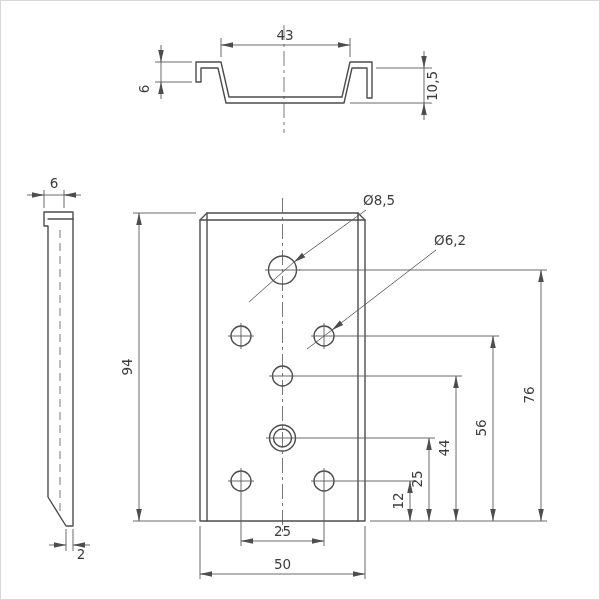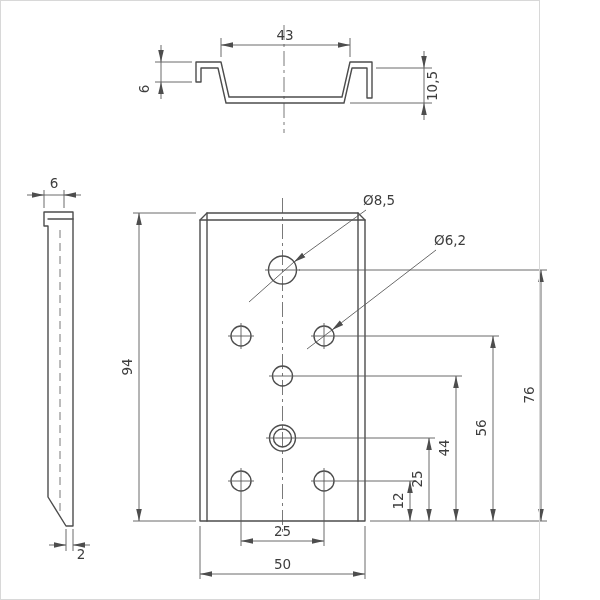--- a/index.html
+++ b/index.html
@@ -1,16 +1,16 @@
 <!DOCTYPE html>
 <html><head>
 <meta charset="utf-8">
 <style>
   html,body{margin:0;padding:0;background:#ffffff;}
-  .sheet{width:540px;height:600px;position:relative;background:#ffffff;
+  .sheet{width:600px;height:600px;position:relative;background:#ffffff;
          outline:1px solid #d8d8d8;outline-offset:-1px;}
   svg{display:block;}
   .obj{stroke:#4d4d4d;stroke-width:1.4;fill:none;stroke-linejoin:round;stroke-linecap:round;}
   .dim{stroke:#5a5a5a;stroke-width:0.9;fill:none;}
   .cl{stroke:#6a6a6a;stroke-width:0.9;fill:none;stroke-dasharray:15 4 3 4;}
   .hid{stroke:#6a6a6a;stroke-width:0.9;fill:none;stroke-dasharray:8 5;}
   .dtxt{font-family:"DejaVu Sans", sans-serif;font-size:13.5px;fill:#3d3d3d;}
 </style>
 </head>
 <body>

